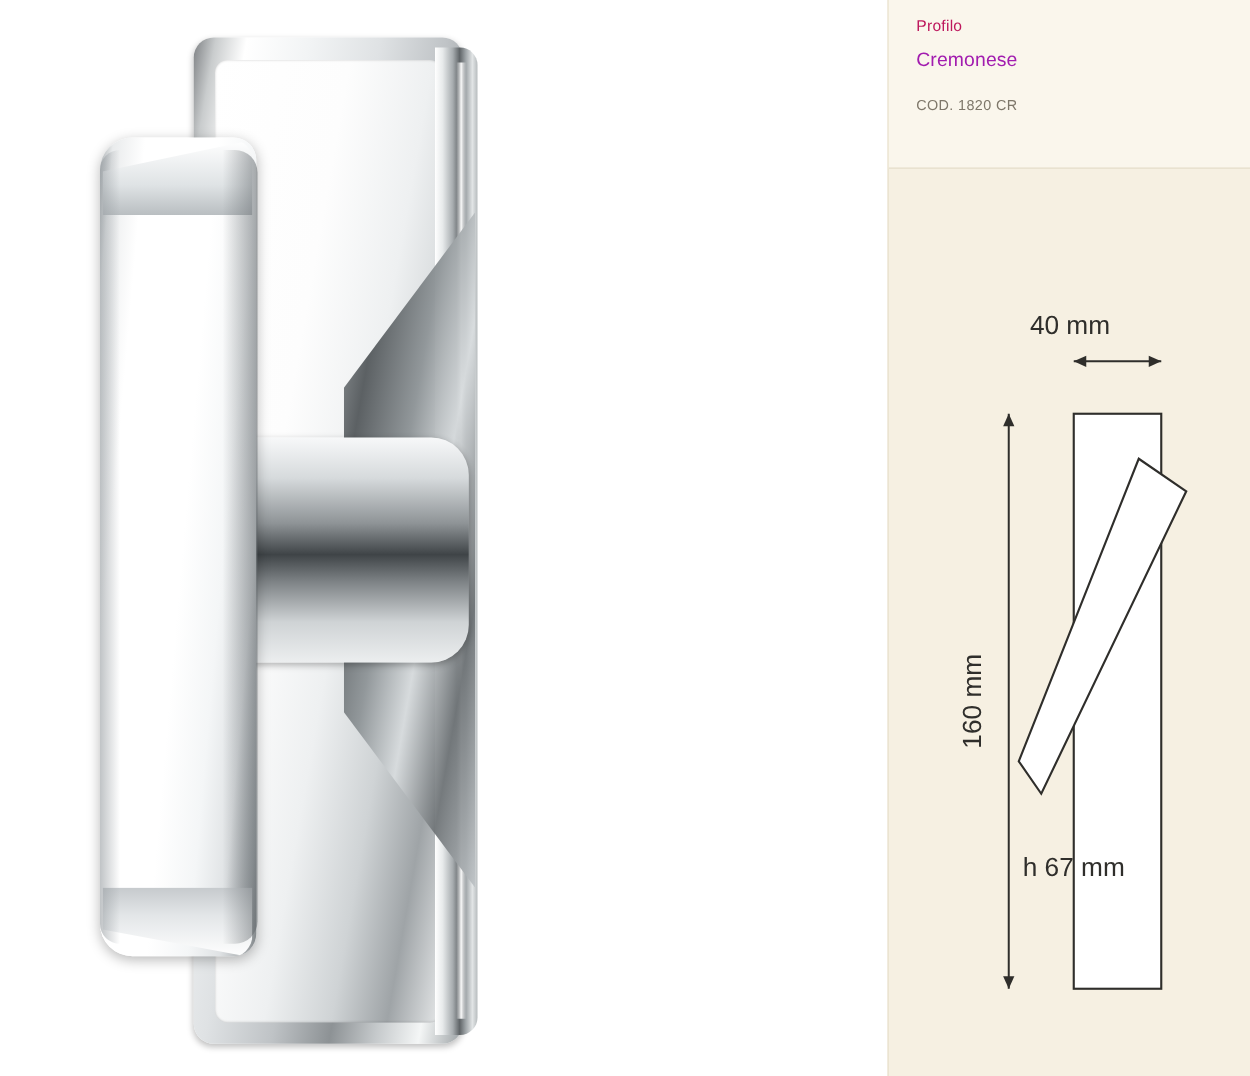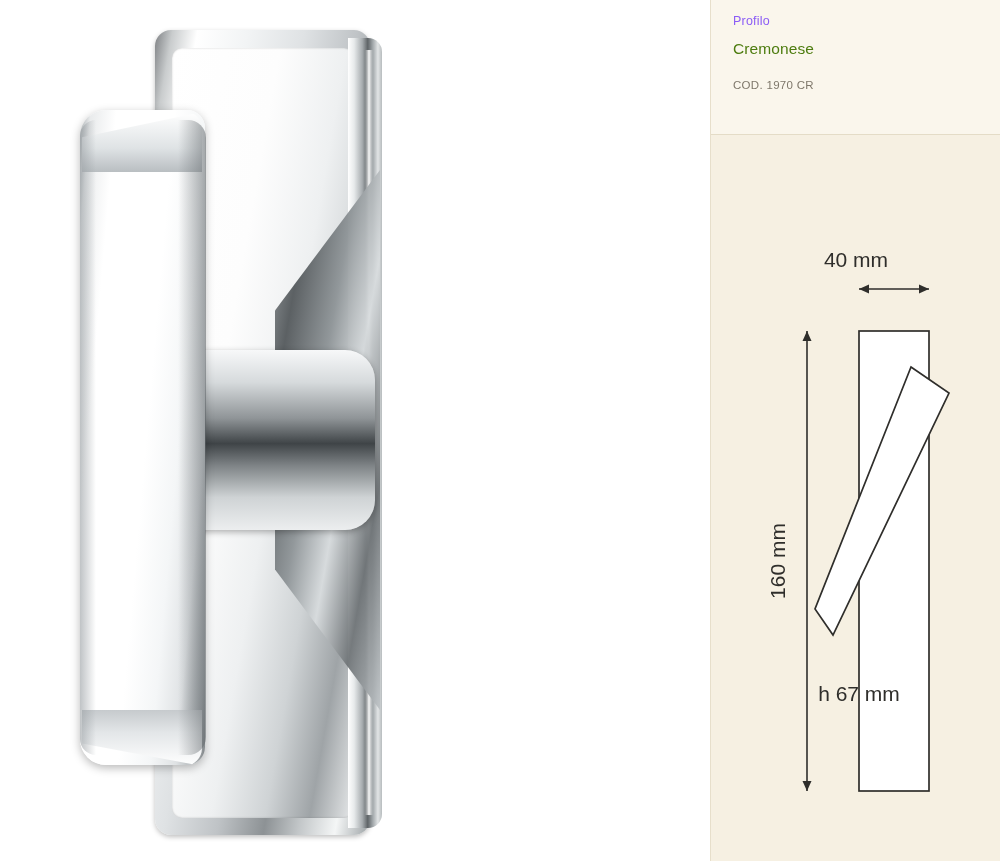--- a/index.html
+++ b/index.html
@@ -173,27 +173,27 @@
   .info-head {
     position: absolute;
     left: 0; top: 0;
     width: 290px; height: 135px;
     background: #faf6ec;
     border-bottom: 1px solid #e4dcc7;
     padding: 14px 22px 0 22px;
   }
   .eyebrow {
     font-size: 12.5px;
-    color: #8b5cf6;
+    color: #be185d;
     letter-spacing: 0.2px;
     margin-bottom: 12px;
   }
   .prod-name {
     font-size: 15.5px;
-    color: #4d7c0f;
+    color: #a21caf;
     letter-spacing: 0.1px;
   }
   .prod-code {
     margin-top: 21px;
     font-size: 11.5px;
     color: #7e776a;
     letter-spacing: 0.3px;
   }
 
   
@@ -229,21 +229,21 @@
       <div class="lever-shade-r"></div>
       <div class="lever-shade-l"></div>
     </div>
   </div>
 
   <div class="info-pane" style="background: rgb(246, 240, 226);">
 
     <div class="info-head" style="background: rgb(250, 246, 236);">
       <div class="eyebrow">Profilo</div>
       <div class="prod-name">Cremonese</div>
-      <div class="prod-code">COD. 1970 CR</div>
+      <div class="prod-code">COD. 1820 CR</div>
     </div>
 
     <div class="tech">
       <svg width="290" height="726" viewBox="0 0 290 726" xmlns="http://www.w3.org/2000/svg">
 
         <text class="dim-text" x="145" y="132" text-anchor="middle">40 mm</text>
 
         <line x1="148" y1="154" x2="218" y2="154" stroke="#2f2e2b" stroke-width="1.6"></line>
         <polygon points="148,154 158,149.5 158,158.5" fill="#2f2e2b"></polygon>
         <polygon points="218,154 208,149.5 208,158.5" fill="#2f2e2b"></polygon>

